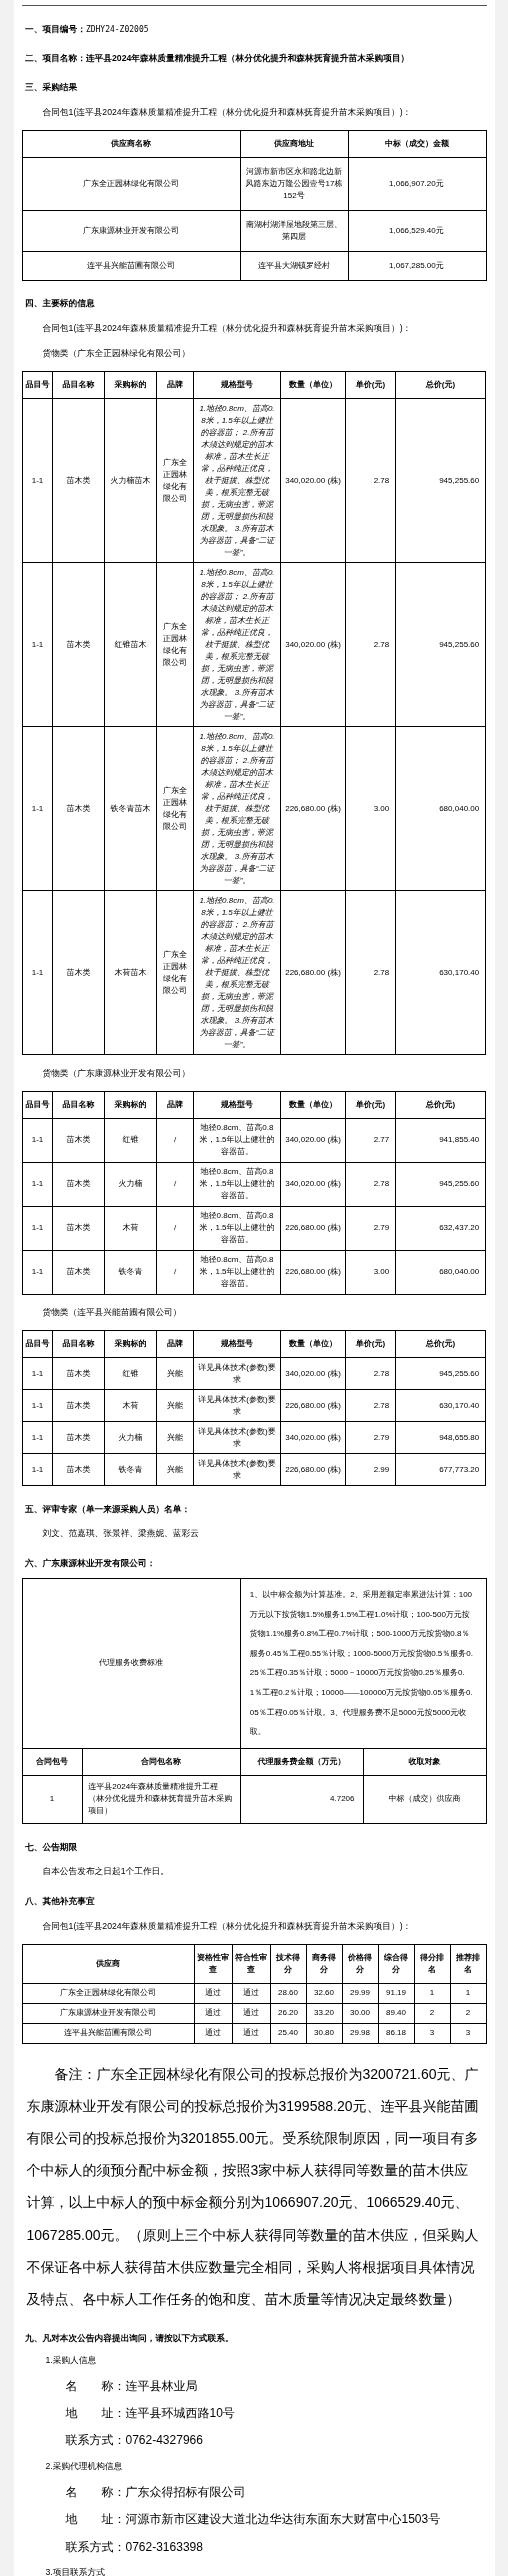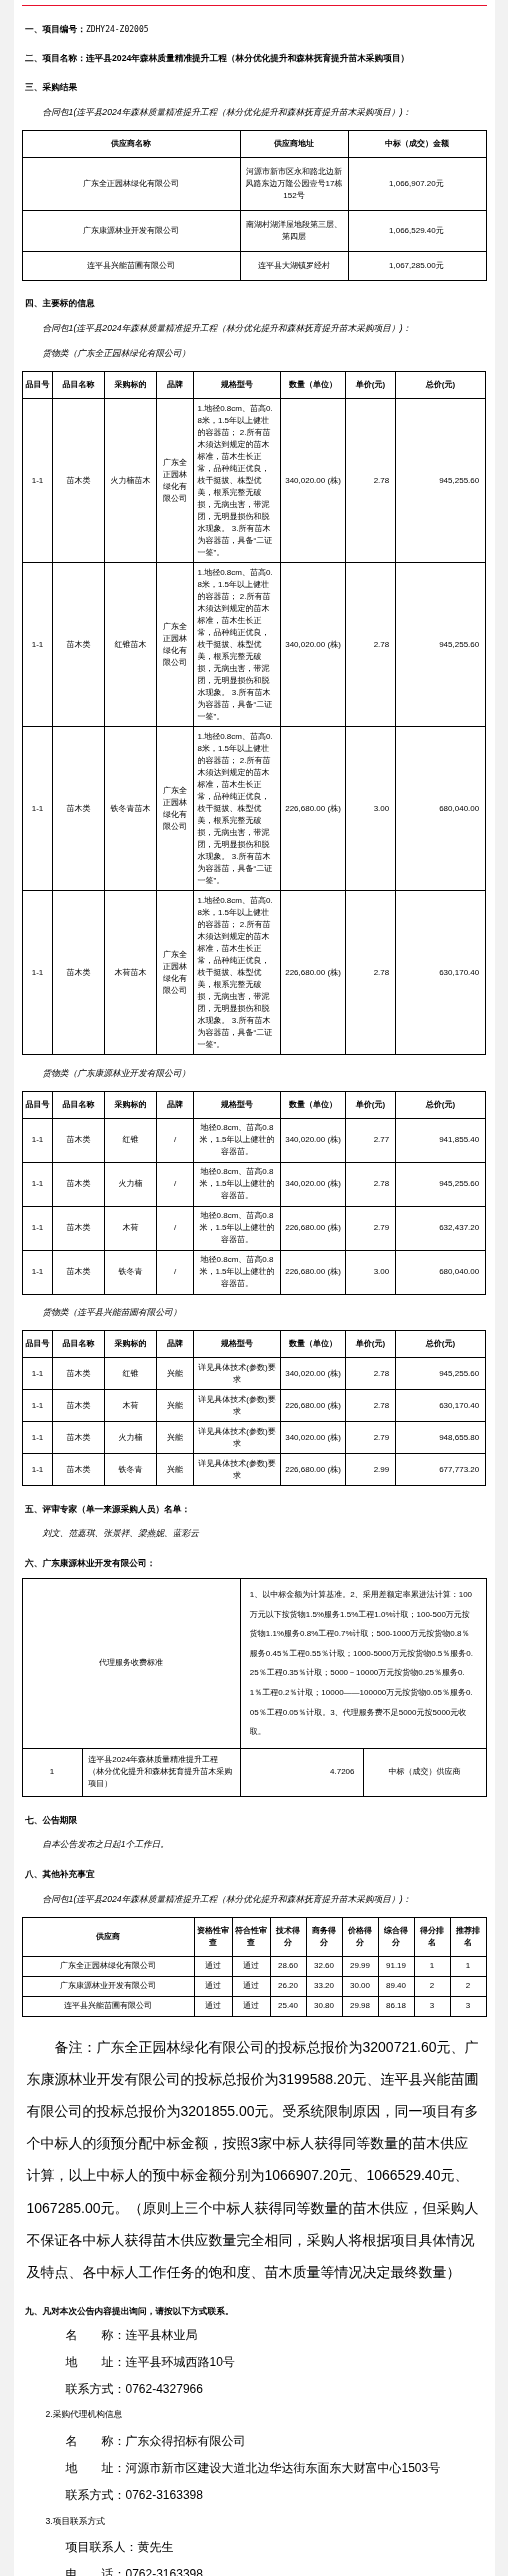--- a/index.html
+++ b/index.html
@@ -2,29 +2,29 @@
 <html style="font-size:9.3px"><head>
 <meta charset="utf-8">
 <style>
   html,body{margin:0;padding:0;}
   body{background:#e9e9e9;font-family:"Liberation Sans","DejaVu Sans",sans-serif;}
   .page{width:508px;margin:0 auto;background:#f2f2f2;}
   .content{width:481px;margin:0 auto;background:#ffffff;padding:4.6px 0 17.4px 0;box-sizing:border-box;}
   .red-line{height:1.7px;background:#e8112d;margin:0 8px;}
   .sec-title{font-size:8.7px;font-weight:bold;color:#000;margin:17.4px 11.6px 7px 11.6px;}
   .sec-title .val{font-weight:normal;font-family:"DejaVu Sans Mono","Liberation Mono",monospace;font-size:8px;}
-  .para{font-size:8.7px;color:#000;margin:10.4px 11.6px;text-indent:2em;line-height:1.7;font-style:italic;}
+  .para{font-size:8.7px;color:#000;margin:10.4px 11.6px;text-indent:2em;line-height:1.7;}
   .remark{font-size:14px;color:#000;margin:14px 13px;text-indent:2em;line-height:2.3;}
   .tbl{border-collapse:collapse;width:464px;margin:8px auto;table-layout:fixed;}
   .tbl th,.tbl td{border:0.6px solid #000;padding:3.5px 3.5px;font-size:8px;color:#000;text-align:center;vertical-align:middle;line-height:1.5;word-break:break-all;}
   .tbl th{font-weight:bold;padding:7px 2.3px;}
   .tbl-result td{padding:8px 4.6px;}
   .tbl-result td:nth-child(3){padding-right:5.8px;}
   .tbl-items td:nth-child(7),.tbl-items td:nth-child(8){text-align:right;padding-right:5.8px;}
-  .tbl-items-long td:nth-child(5){text-align:left;}
+  .tbl-items-long td:nth-child(5){text-align:center;font-style:italic;}
   .fee-label{font-size:8px;}
   .fee-text{text-align:left !important;line-height:2.45 !important;padding:5.8px 9.3px !important;}
   .tbl-fee td.cell-right{text-align:right;padding-right:8px;}
   .tbl-fee td.cell-left{text-align:left;padding:5.8px;}
   .tbl-fee td{padding:8px 4.6px;}
   .contact-l1{font-size:8.7px;color:#000;margin:9.3px 11.6px 9.3px 32px;line-height:1.6;}
   .contact-l2{font-size:12px;color:#000;margin:8px 11.6px 8px 52px;line-height:1.6;}
   .signature{margin:27px 37px 0 0;text-align:right;font-size:8.7px;color:#000;line-height:2.5;}
   .attach{margin:31px 0 0 12.7px;}
   .attach-label{font-size:8px;color:#000;margin-bottom:2.3px;}
@@ -299,20 +299,26 @@
           <col style="width:158px">
           <col style="width:123px">
           <col style="width:123px">
         </colgroup>
       <tbody>
         <tr>
           <td colspan="2" class="fee-label">代理服务收费标准</td>
           <td colspan="2" class="fee-text">1、以中标金额为计算基准。2、采用差额定率累进法计算：100万元以下按货物1.5%服务1.5%工程1.0%计取；100-500万元按货物1.1%服务0.8%工程0.7%计取；500-1000万元按货物0.8％服务0.45％工程0.55％计取；1000-5000万元按货物0.5％服务0.25％工程0.35％计取；5000－10000万元按货物0.25％服务0.1％工程0.2％计取；10000――100000万元按货物0.05％服务0.05％工程0.05％计取。3、代理服务费不足5000元按5000元收取。</td>
         </tr>
         <tr>
+            <th>合同包号</th>
+            <th>合同包名称</th>
+            <th>代理服务费金额（万元）</th>
+            <th>收取对象</th>
+          </tr>
+        <tr>
           <td>1</td>
           <td class="cell-left">连平县2024年森林质量精准提升工程（林分优化提升和森林抚育提升苗木采购项目）</td>
           <td class="cell-right">4.7206</td>
           <td>中标（成交）供应商</td>
         </tr>
       </tbody>
     </table>
 
     <div class="sec-title">七、公告期限</div>
     <p class="para">自本公告发布之日起1个工作日。</p>
@@ -379,20 +385,21 @@
             <td>3</td>
             <td>3</td>
           </tr>
         </tbody>
     </table>
 
     <p class="remark">备注：广东全正园林绿化有限公司的投标总报价为3200721.60元、广东康源林业开发有限公司的投标总报价为3199588.20元、连平县兴能苗圃有限公司的投标总报价为3201855.00元。受系统限制原因，同一项目有多个中标人的须预分配中标金额，按照3家中标人获得同等数量的苗木供应计算，以上中标人的预中标金额分别为1066907.20元、1066529.40元、1067285.00元。（原则上三个中标人获得同等数量的苗木供应，但采购人不保证各中标人获得苗木供应数量完全相同，采购人将根据项目具体情况及特点、各中标人工作任务的饱和度、苗木质量等情况决定最终数量）</p>
 
     <div class="sec-title">九、凡对本次公告内容提出询问，请按以下方式联系。</div>
 
+    <p class="contact-l1">1.采购人信息</p>
     <p class="contact-l2">名　　称：连平县林业局</p>
     <p class="contact-l2">地　　址：连平县环城西路10号</p>
     <p class="contact-l2">联系方式：0762-4327966</p>
 
     <p class="contact-l1">2.采购代理机构信息</p>
     <p class="contact-l2">名　　称：广东众得招标有限公司</p>
     <p class="contact-l2">地　　址：河源市新市区建设大道北边华达街东面东大财富中心1503号</p>
     <p class="contact-l2">联系方式：0762-3163398</p>
 
     <p class="contact-l1">3.项目联系方式</p>

